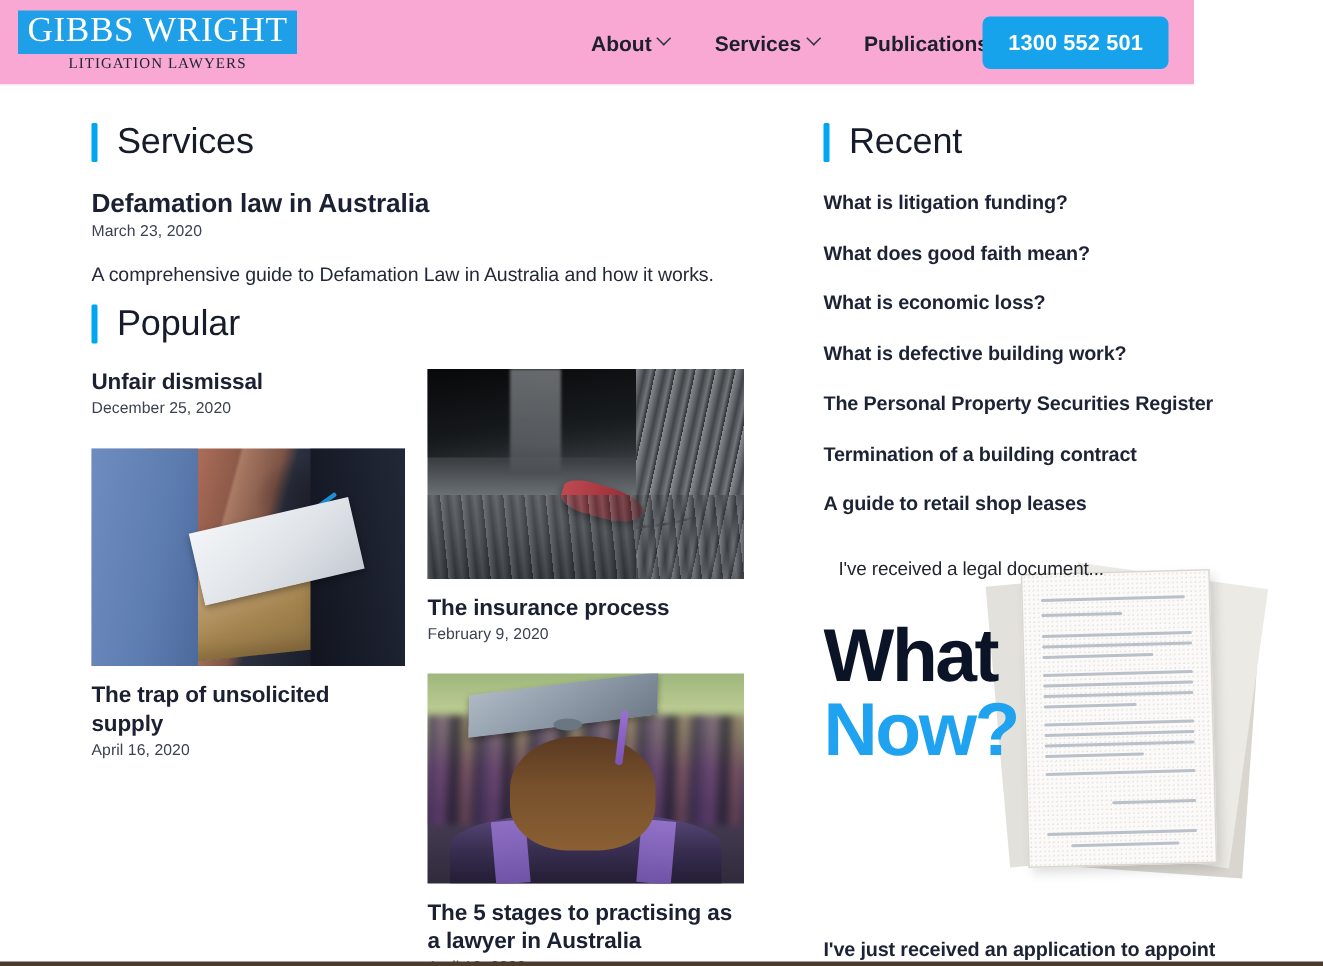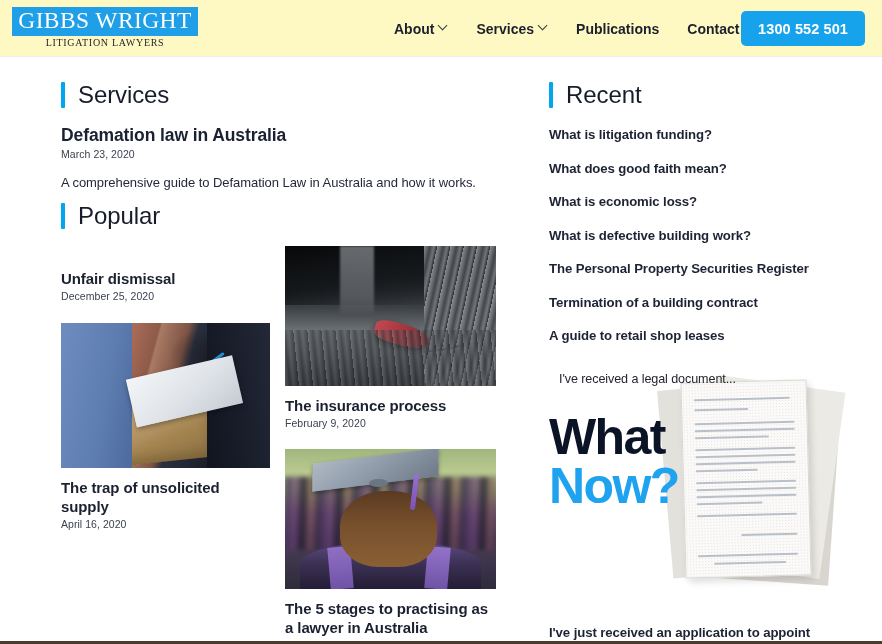--- a/index.html
+++ b/index.html
@@ -19,23 +19,23 @@
     width: 882px;
     height: 644px;
     background: #ffffff;
     overflow: hidden;
   }
 
   
   .site-header {
     position: absolute;
     top: 0; left: 0;
-    width: 882px;
+    width: 796px;
     height: 57px;
-    background: #fef9c3;
+    background: #f9a8d4;
     border-bottom: 1px solid #eceef1;
     display: flex;
     align-items: center;
   }
 
   .logo {
     position: absolute;
     left: 12px;
     top: 7px;
     width: 186px;
@@ -544,21 +544,21 @@
           <p class="entry-desc" style="margin-top:14px;">A comprehensive guide to Defamation Law in Australia and how it works.</p>
         </div>
       </div>
 
       <div style="position:absolute; left:0; top:146px; width:440px;">
         <div class="section-head">
           <span class="accent-bar"></span>
           <h2 class="section-title">Popular</h2>
         </div>
 
-        <div style="position:absolute; left:0; top:43px; width:175px;margin-top:24px;">
+        <div style="position:absolute; left:0; top:43px; width:175px;">
           <div>
             <div class="entry-title">Unfair dismissal</div>
             <div class="entry-date">December 25, 2020</div>
           </div>
 
           <div style="margin-top:21px;">
             <div class="thumb photo-parcel" style="width:209px; height:145px;">
               <span class="parcel-arm-l"></span>
               <span class="parcel-arm-r"></span>
               <span class="parcel-hand"></span>

